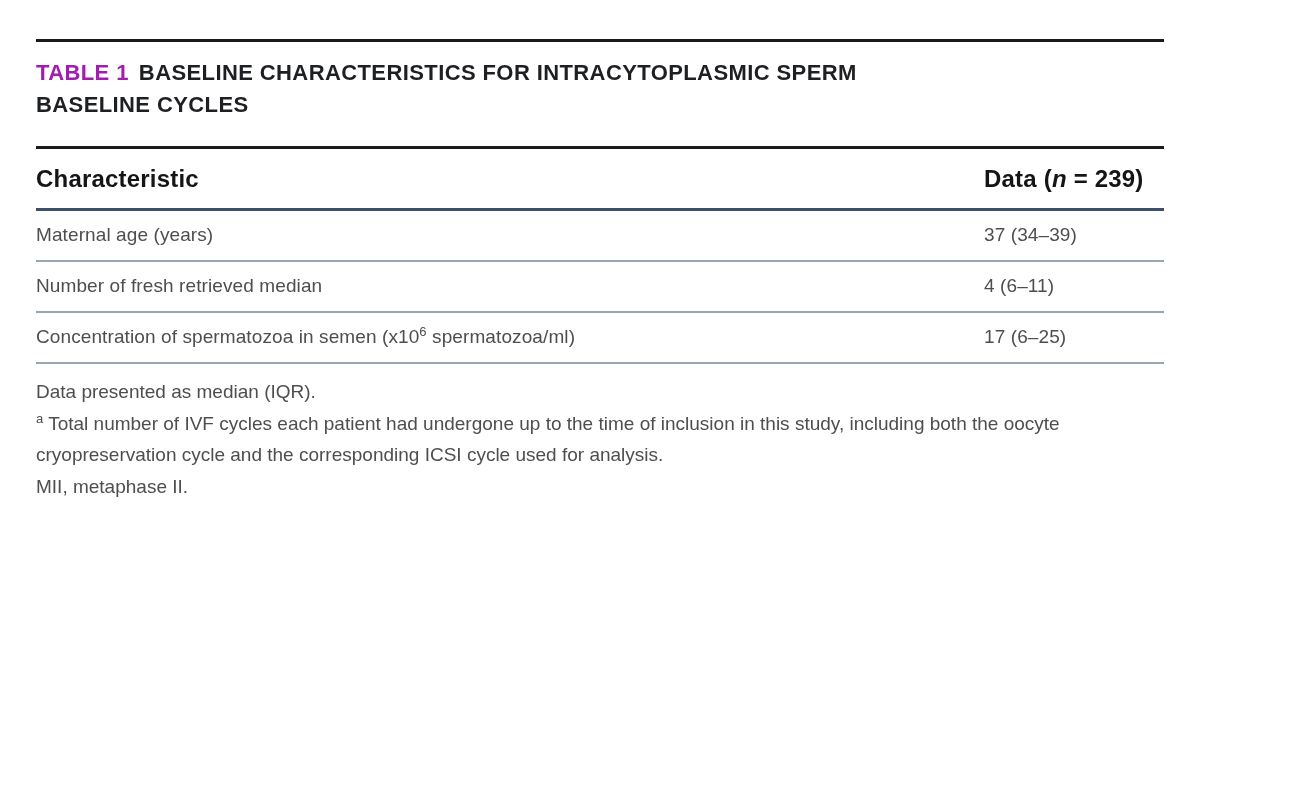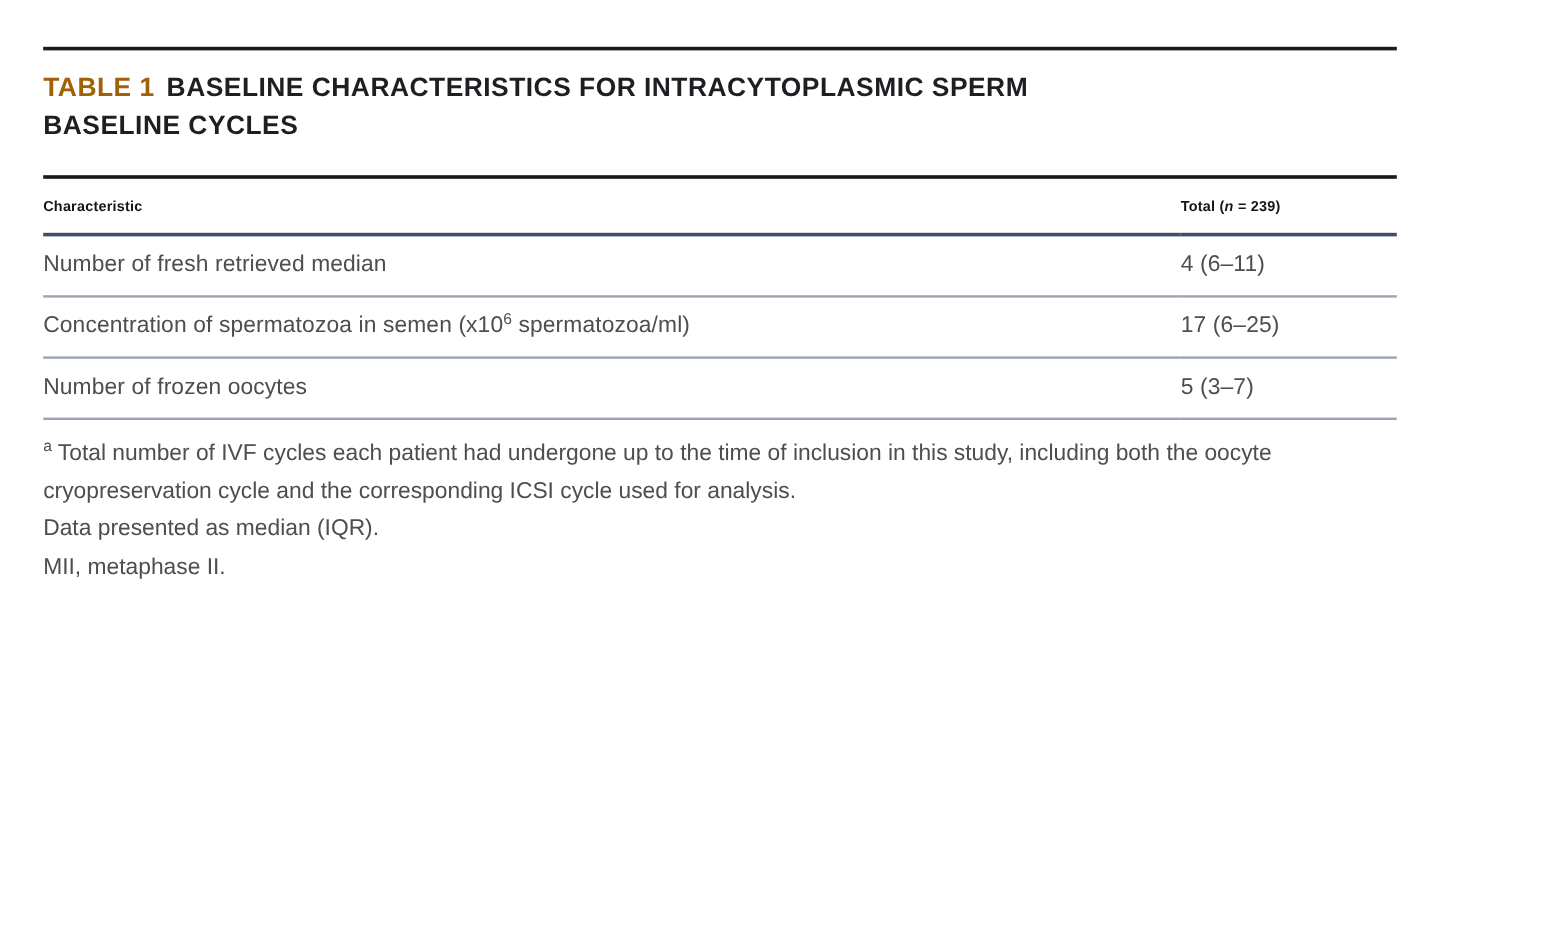--- a/index.html
+++ b/index.html
@@ -15,32 +15,32 @@
 
   .top-rule {
     height: 3px; background: #191a1c; margin-top: 39px;
   }
   .table-title {
     margin-top: 15px;
     font-size: 22px; font-weight: bold;
     line-height: 32px; letter-spacing: 0.4px;
     color: #1e1f22;
   }
-  .table-label { color: #a16207; margin-right: 10px; }
+  .table-label { color: #a21caf; margin-right: 10px; }
 
   .table-top-rule {
     height: 3px; background: #191a1c; margin-top: 25px;
   }
 
   table.data { width: 100%; border-collapse: collapse; table-layout: fixed; }
   table.data col.c2 { width: 180px; }
 
   table.data th {
     text-align: left; vertical-align: middle;
-    font-size: 12px; font-weight: bold; color: #141517;
+    font-size: 24px; font-weight: bold; color: #141517;
     padding: 16px 0 15px 0;
     border-bottom: 3px solid #3c5068;
     letter-spacing: 0.2px;
   }
   table.data th i { font-style: italic; }
 
   table.data td {
     text-align: left; vertical-align: middle;
     font-size: 19px; color: #4e4e50;
     padding: 13px 0 14px 0;
@@ -69,39 +69,39 @@
     <div class="table-top-rule"></div>
 
     <table class="data">
       <colgroup>
           <col class="c1">
           <col class="c2">
         </colgroup>
       <thead>
         <tr>
           <th>Characteristic</th>
-          <th><span>Total (</span><i>n</i><span> = 239)</span></th>
+          <th><span>Data (</span><i>n</i><span> = 239)</span></th>
         </tr>
       </thead>
       <tbody>
+        <tr>
+          <td><span>Maternal age (years)</span></td>
+          <td>37 (34–39)</td>
+        </tr>
         <tr>
           <td><span>Number of fresh retrieved median</span></td>
           <td>4 (6–11)</td>
         </tr>
         <tr>
           <td><span>Concentration of spermatozoa in semen (x10</span><sup class="sup-exp">6</sup><span> spermatozoa/ml)</span></td>
           <td>17 (6–25)</td>
         </tr>
-        <tr>
-          <td><span>Number of frozen oocytes</span></td>
-          <td>5 (3–7)</td>
-        </tr>
       </tbody>
     </table>
 
     <div class="footnotes">
+      <p>Data presented as median (IQR).</p>
       <p><sup>a</sup><span> Total number of IVF cycles each patient had undergone up to the time of inclusion in this study, including both the oocyte cryopreservation cycle and the corresponding ICSI cycle used for analysis.</span></p>
-      <p>Data presented as median (IQR).</p>
       <p>MII, metaphase II.</p>
     </div>
 
   </div>
 </div>
 
 </body></html>

